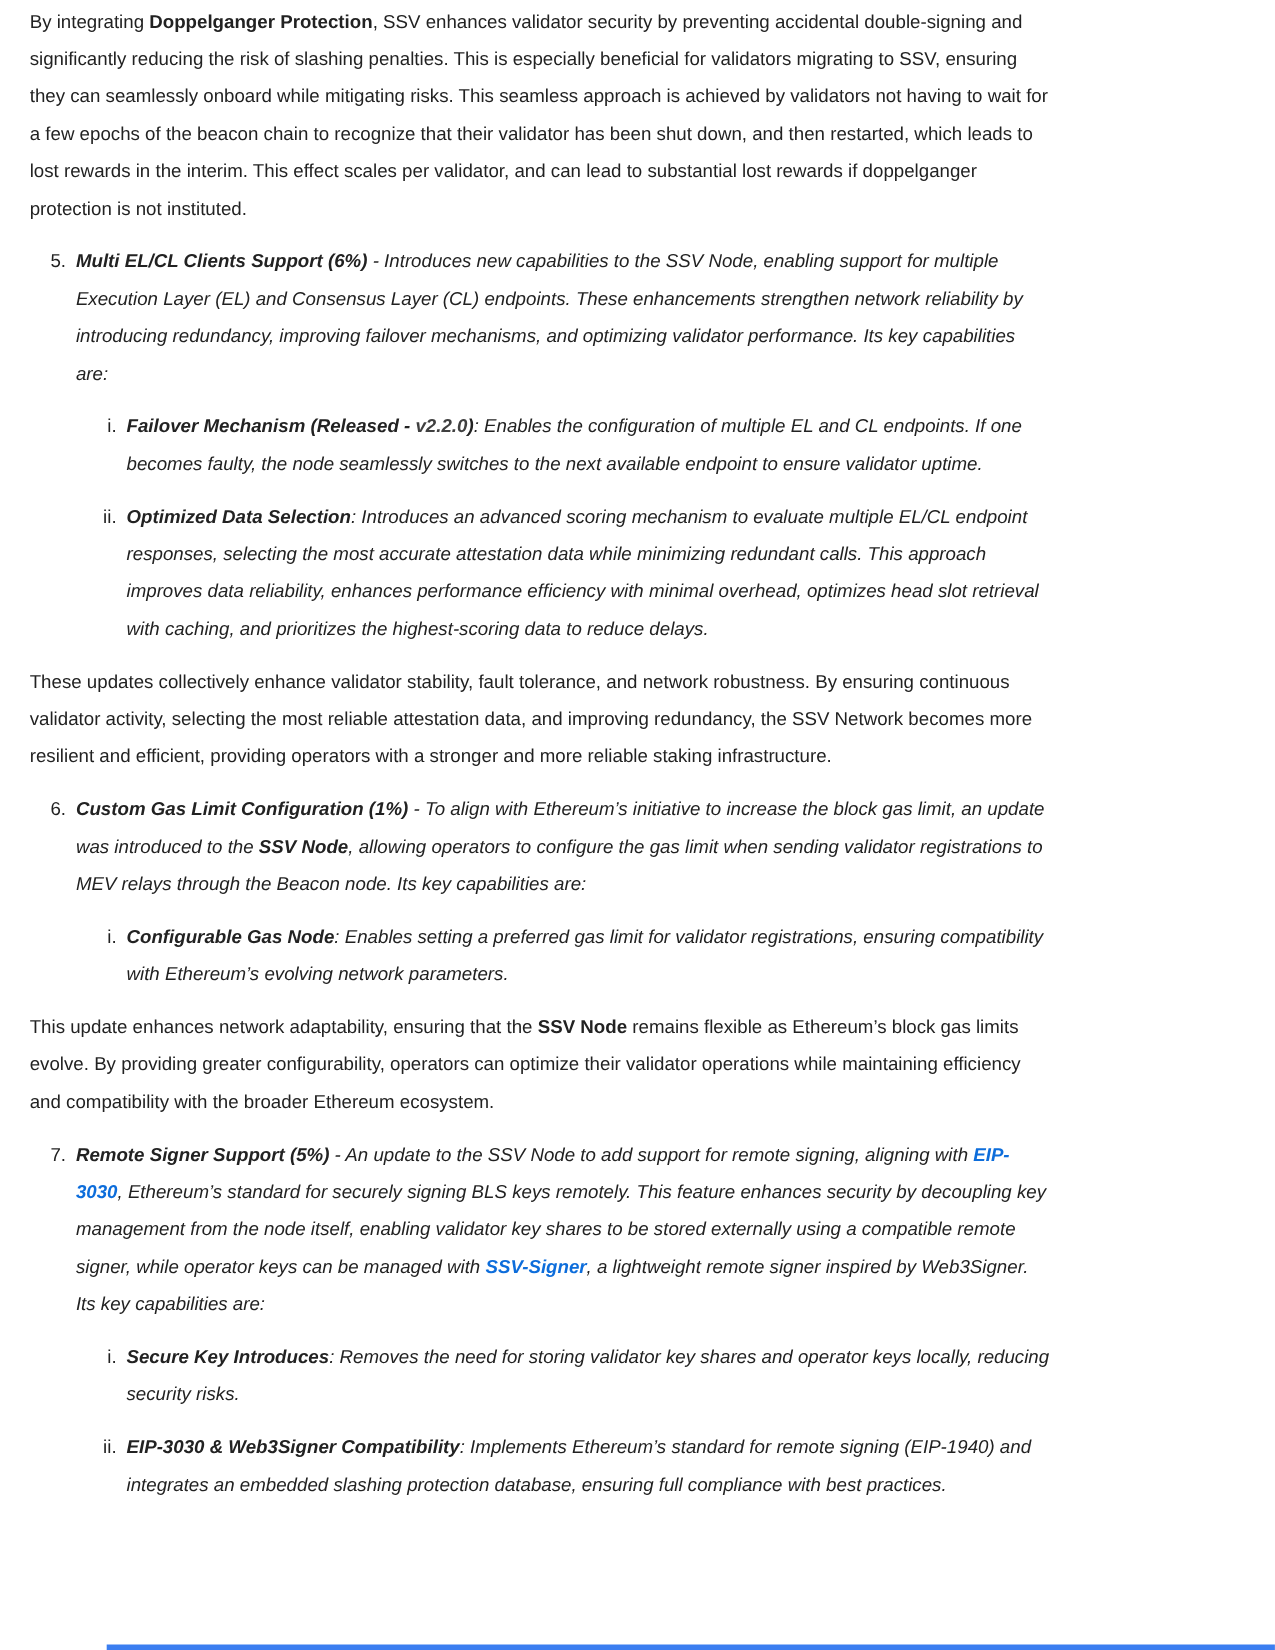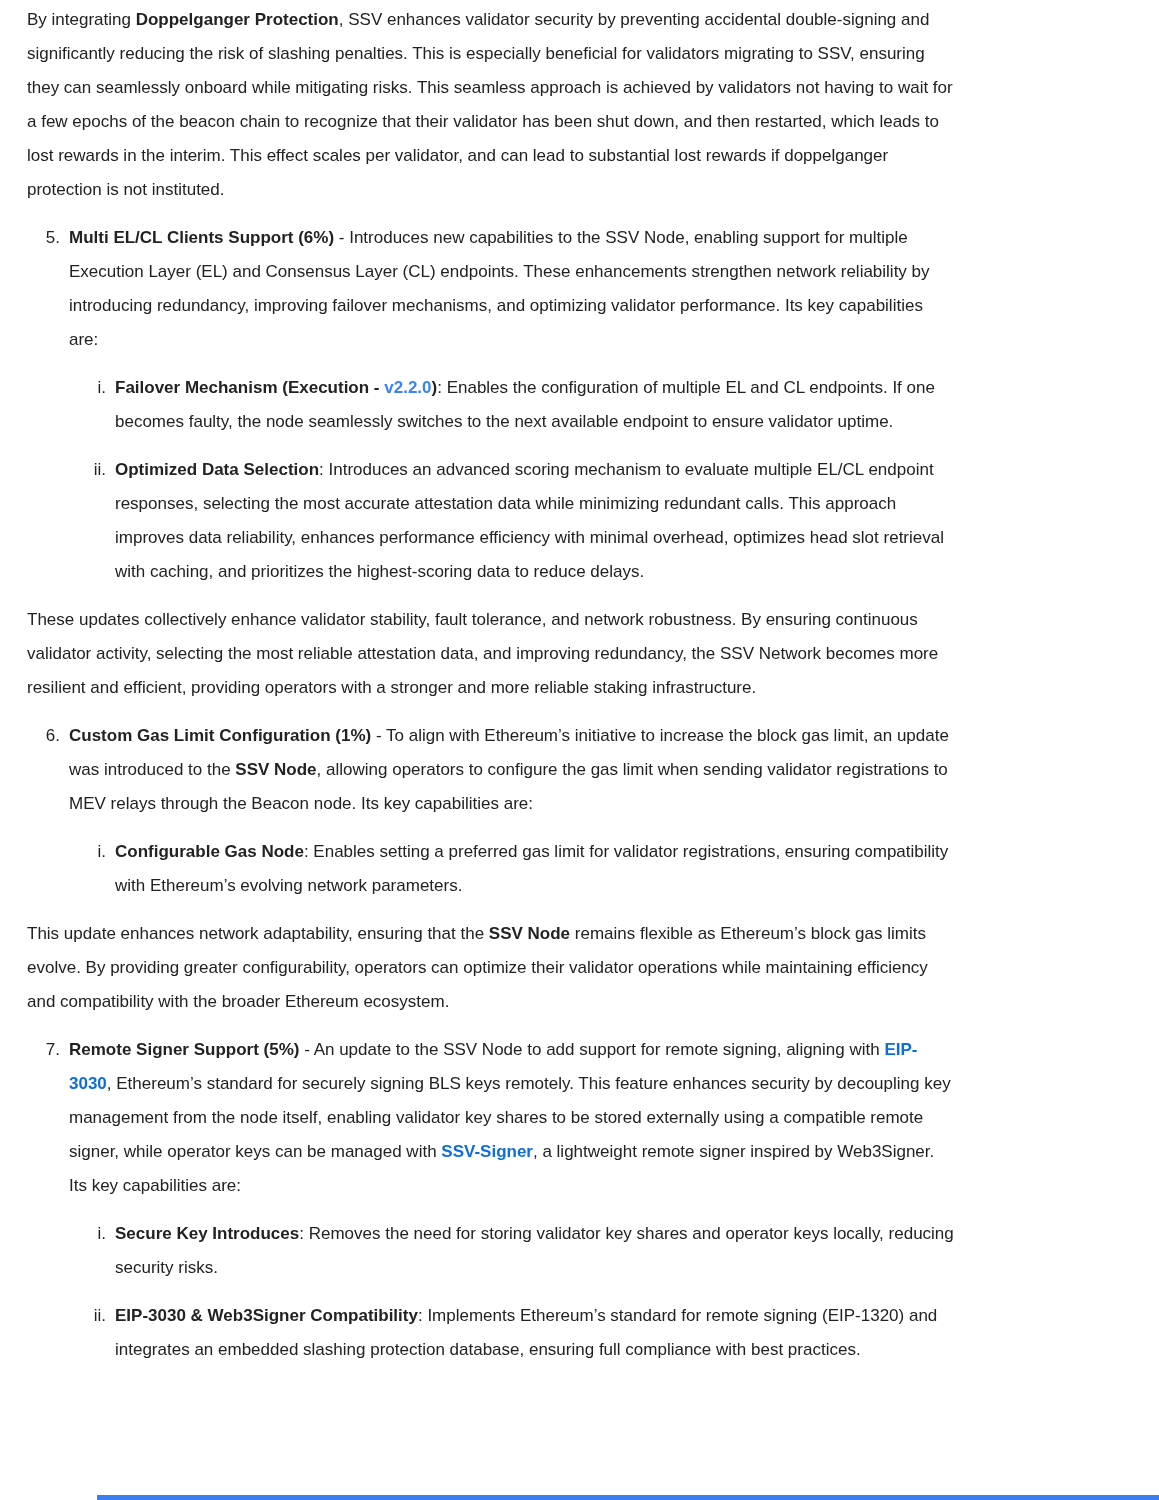--- a/index.html
+++ b/index.html
@@ -22,21 +22,21 @@
   .para { margin: 0 0 14px 0; }
   .li { display: flex; margin: 0 0 14px 0; }
   .li .marker {
     text-align: right;
     padding-right: 9px;
     flex: 0 0 auto;
     box-sizing: content-box;
   }
   .li.lvl1 .marker { width: 33px; }
   .li.lvl2 .marker { width: 79px; }
-  .li .body { flex: 1 1 auto; min-width: 0; }
+  .li .body { flex: 1 1 auto; min-width: 0; font-style: italic; }
   .bold { font-weight: 700; }
   a.link {
     font-weight: 700;
     text-decoration: none;
     cursor: pointer;
   }
   .bottom-bar {
     position: absolute;
     left: 97px;
     right: 0;
@@ -49,21 +49,21 @@
 
 <main class="doc">
   <div id="blocks">
       <p class="para"><span>By integrating </span><span class="bold">Doppelganger Protection</span><span>, SSV enhances validator security by preventing accidental double-signing and significantly reducing the risk of slashing penalties. This is especially beneficial for validators migrating to SSV, ensuring they can seamlessly onboard while mitigating risks. This seamless approach is achieved by validators not having to wait for a few epochs of the beacon chain to recognize that their validator has been shut down, and then restarted, which leads to lost rewards in the interim. This effect scales per validator, and can lead to substantial lost rewards if doppelganger protection is not instituted.</span></p>
       <div class="li lvl1">
         <span class="marker">5.</span>
         <div class="body"><span class="bold">Multi EL/CL Clients Support (6%)</span><span> - Introduces new capabilities to the SSV Node, enabling support for multiple Execution Layer (EL) and Consensus Layer (CL) endpoints. These enhancements strengthen network reliability by introducing redundancy, improving failover mechanisms, and optimizing validator performance. Its key capabilities are:</span></div>
       </div>
       <div class="li lvl2">
         <span class="marker">i.</span>
-        <div class="body"><span class="bold">Failover Mechanism (Execution - </span><a class="link bold" style="color: #3b82f6; text-align: right;">v2.2.0</a><span class="bold">)</span><span>: Enables the configuration of multiple EL and CL endpoints. If one becomes faulty, the node seamlessly switches to the next available endpoint to ensure validator uptime.</span></div>
+        <div class="body"><span class="bold">Failover Mechanism (Released - </span><a class="link bold" style="color: #404040; text-align: right;">v2.2.0</a><span class="bold">)</span><span>: Enables the configuration of multiple EL and CL endpoints. If one becomes faulty, the node seamlessly switches to the next available endpoint to ensure validator uptime.</span></div>
       </div>
       <div class="li lvl2">
         <span class="marker">ii.</span>
         <div class="body"><span class="bold">Optimized Data Selection</span><span>: Introduces an advanced scoring mechanism to evaluate multiple EL/CL endpoint responses, selecting the most accurate attestation data while minimizing redundant calls. This approach improves data reliability, enhances performance efficiency with minimal overhead, optimizes head slot retrieval with caching, and prioritizes the highest-scoring data to reduce delays.</span></div>
       </div>
       <p class="para"><span>These updates collectively enhance validator stability, fault tolerance, and network robustness. By ensuring continuous validator activity, selecting the most reliable attestation data, and improving redundancy, the SSV Network becomes more resilient and efficient, providing operators with a stronger and more reliable staking infrastructure.</span></p>
       <div class="li lvl1">
         <span class="marker">6.</span>
         <div class="body"><span class="bold">Custom Gas Limit Configuration (1%)</span><span> - To align with Ethereum’s initiative to increase the block gas limit, an update was introduced to the </span><span class="bold">SSV Node</span><span>, allowing operators to configure the gas limit when sending validator registrations to MEV relays through the Beacon node. Its key capabilities are:</span></div>
       </div>
@@ -75,18 +75,18 @@
       <div class="li lvl1">
         <span class="marker">7.</span>
         <div class="body"><span class="bold">Remote Signer Support (5%)</span><span> - An update to the SSV Node to add support for remote signing, aligning with </span><a class="link bold" style="color: rgb(13, 109, 219);">EIP-3030</a><span>, Ethereum’s standard for securely signing BLS keys remotely. This feature enhances security by decoupling key management from the node itself, enabling validator key shares to be stored externally using a compatible remote signer, while operator keys can be managed with </span><a class="link bold" style="color: rgb(13, 109, 219);">SSV-Signer</a><span>, a lightweight remote signer inspired by Web3Signer. Its key capabilities are:</span></div>
       </div>
       <div class="li lvl2">
         <span class="marker">i.</span>
         <div class="body"><span class="bold">Secure Key Introduces</span><span>: Removes the need for storing validator key shares and operator keys locally, reducing security risks.</span></div>
       </div>
       <div class="li lvl2">
         <span class="marker">ii.</span>
-        <div class="body"><span class="bold">EIP-3030 &amp; Web3Signer Compatibility</span><span>: Implements Ethereum’s standard for remote signing (EIP-1320) and integrates an embedded slashing protection database, ensuring full compliance with best practices.</span></div>
+        <div class="body"><span class="bold">EIP-3030 &amp; Web3Signer Compatibility</span><span>: Implements Ethereum’s standard for remote signing (EIP-1940) and integrates an embedded slashing protection database, ensuring full compliance with best practices.</span></div>
       </div>
     </div>
 </main>
 
 <div class="bottom-bar" style="background: rgb(59, 126, 240);"></div>
 
 </body></html>

